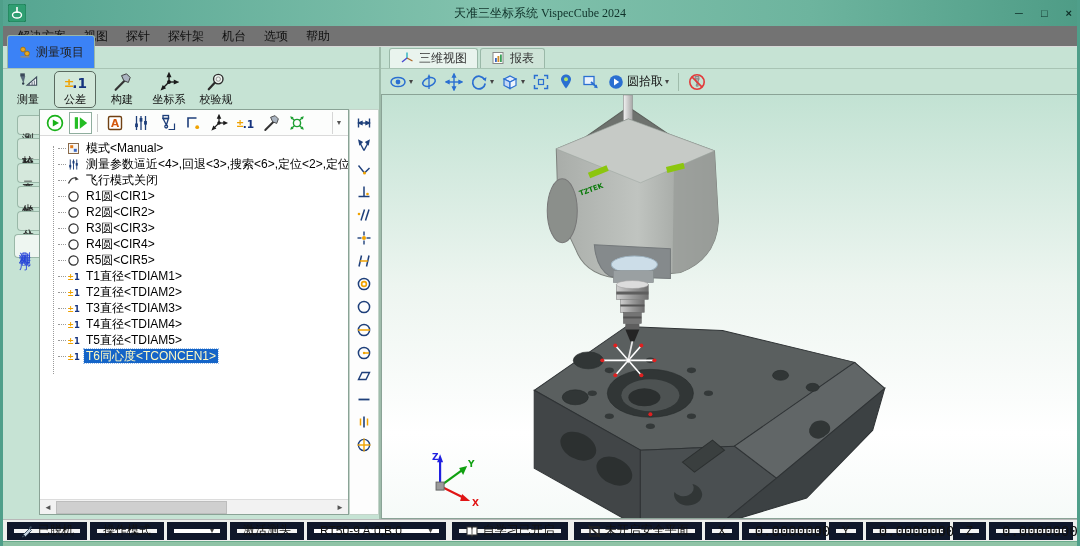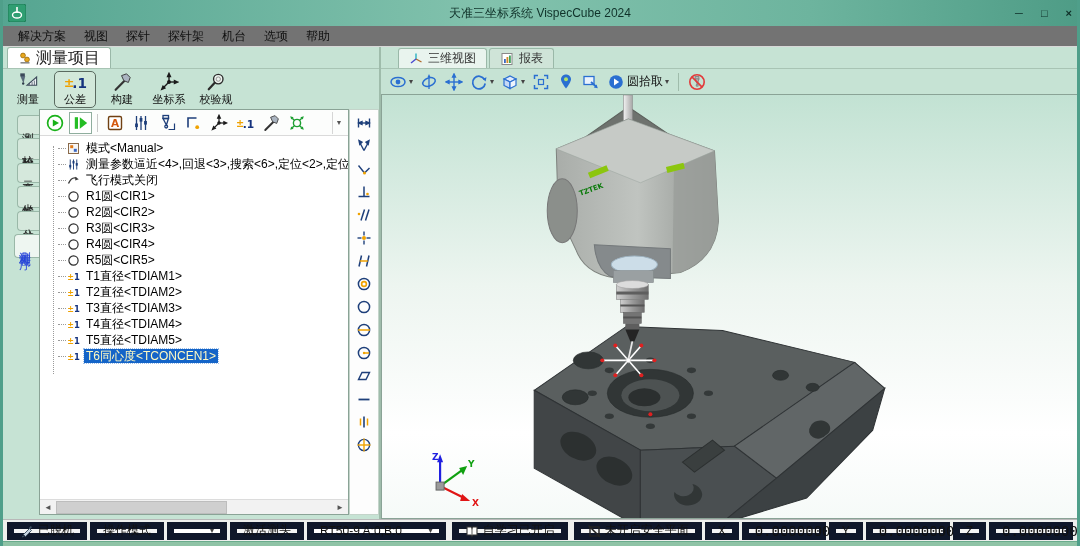--- a/index.html
+++ b/index.html
@@ -1,29 +1,29 @@
 <!DOCTYPE html>
 <html><head>
 <meta charset="utf-8">
 <style>
   * { box-sizing: border-box; margin: 0; padding: 0; }
   html,body { background:#888; }
   body { font-family:"Liberation Sans","DejaVu Sans",sans-serif; }
   .window{width:1080px;height:546px;display:flex;flex-direction:column;border-left:3px solid #4f9f8a;border-right:3px solid #4f9f8a;background:#c6e3d4;position:relative;overflow:hidden;}
   .titlebar{height:26px;flex:0 0 26px;margin:0 -3px;background:linear-gradient(90deg,#55a591,#82c2ad 45%,#6db49e 75%,#4e9c86);display:flex;align-items:center;padding:0 8px;position:relative;}
   .app-icon{width:18px;height:18px;display:flex;}
-  .title{position:absolute;left:50%;transform:translateX(-50%);font-size:12px;color:#10322a;}
+  .title{position:absolute;left:50%;transform:translateX(-50%);font-size:12px;color:#10322a;font-family:Liberation Serif, serif;}
   .winbtns{margin-left:auto;display:flex;gap:18px;font-size:11px;color:#0e2e27;font-weight:bold;}
   .winbtn{cursor:default;line-height:1;}
   .menubar{height:21px;flex:0 0 21px;background:#737373;border-bottom:1px solid #d8d8d8;display:flex;align-items:center;padding:0 6px;}
   .menu-item{font-size:12px;color:#111;padding:2px 9px;}
   .main{flex:1;display:flex;min-height:0;}
   .left{width:378px;flex:0 0 378px;display:flex;flex-direction:column;border-right:2px solid #9fbcab;}
   .ptabrow{height:22px;flex:0 0 22px;border-bottom:1px solid #a8c4b4;display:flex;align-items:flex-end;padding-left:4px;}
-  .ptab{height:20px;display:flex;align-items:center;gap:4px;padding:10px 10px;font-size:16px;background:#ffffff;border:1px solid #9ab8a8;border-bottom:none;border-radius:3px 3px 0 0;color:#222;}
+  .ptab{height:20px;display:flex;align-items:center;gap:4px;padding:16px 10px;font-size:12px;background:#3b82f6;border:1px solid #9ab8a8;border-bottom:none;border-radius:3px 3px 0 0;color:#222;}
   .bigbar{height:40px;flex:0 0 40px;display:flex;align-items:center;gap:5px;padding:2px 4px;}
   .bigbtn{display:flex;flex-direction:column;align-items:center;justify-content:center;min-width:42px;height:37px;font-size:11px;color:#111;border:1.5px solid transparent;border-radius:5px;gap:0px;}
   .bigbtn.sel{border:1.5px solid #5a6a60;background:#d2e8da;}
   .leftbody{flex:1;display:flex;min-height:0;padding-bottom:4px;}
   .sidetabs{width:36px;flex:0 0 36px;display:flex;flex-direction:column;gap:3px;padding-top:6px;align-items:flex-end;}
   .sidetab{writing-mode:vertical-lr;text-orientation:upright;font-size:12px;letter-spacing:2px;background:#d5e8dc;border:1px solid #9ab8a8;border-right:none;border-radius:4px 0 0 4px;padding:7px 1px;width:22px;color:#222;text-align:center;}
   .sidetab.active{background:#eef6f1;color:#2442d8;width:25px;}
   .treewrap{flex:1;display:flex;flex-direction:column;background:#fff;border:1px solid #8aa396;min-width:0;}
   .treebar{height:26px;flex:0 0 26px;display:flex;align-items:center;gap:3px;padding:0 3px;background:#fcfdfc;border-bottom:1px solid #dadada;}
   .tbtn{width:23px;height:22px;display:flex;align-items:center;justify-content:center;border:1px solid transparent;}
@@ -36,21 +36,21 @@
   .trow::before{content:"";position:absolute;left:8px;top:8px;width:8px;border-top:1px dotted #9a9a9a;}
   .tlabel{font-size:12px;color:#000;padding:0 2px;line-height:14px;}
   .trow.sel .tlabel{background:#1464c8;color:#fef9c3;outline:1px dotted #9fc0e8;}
   .hscroll{height:15px;flex:0 0 15px;background:#f2f2f2;border-top:1px solid #dcdcdc;display:flex;align-items:center;padding:0 1px;gap:1px;}
   .hs-arr{font-size:8px;color:#555;width:14px;text-align:center;line-height:13px;}
   .hs-track{flex:1;height:13px;position:relative;}
   .hs-thumb{position:absolute;left:0;top:0;height:13px;width:62%;background:#cfcfcf;border:1px solid #bdbdbd;}
   .gdtbar{width:30px;flex:0 0 30px;background:#fdfdfd;border:1px solid #c4d4ca;display:flex;flex-direction:column;align-items:center;padding-top:4px;gap:5px;}
   .gdt{width:20px;height:18px;display:flex;align-items:center;justify-content:center;}
   .right{flex:1;display:flex;flex-direction:column;min-width:0;}
-  .rtabrow{height:22px;flex:0 0 22px;display:flex;align-items:flex-end;padding-left:17px;border-bottom:1px solid #a8c4b4;font-family:Liberation Serif, serif;}
+  .rtabrow{height:22px;flex:0 0 22px;display:flex;align-items:center;padding-left:8px;border-bottom:1px solid #a8c4b4;font-family:Liberation Serif, serif;}
   .rtab{height:20px;display:flex;align-items:center;gap:5px;padding:0 10px;font-size:12px;border:1px solid #9ab8a8;border-bottom:none;border-radius:3px 3px 0 0;background:#cfe4d8;color:#333;margin-right:2px;}
   .rtab.active{background:#e9f4ee;}
   .viewbar{height:25px;flex:0 0 25px;display:flex;align-items:center;gap:7px;padding:0 8px;}
   .vbtn{display:flex;align-items:center;gap:2px;}
   .vcaret{font-size:8px;color:#444;}
   .vsep{width:1px;height:18px;background:#9fbcab;margin:0 2px;}
   .vlabel{font-size:12px;color:#111;}
   .viewport{flex:1;border:1px solid #8aa396;border-right:none;position:relative;min-height:0;}
   #scene{position:absolute;inset:0;width:100%;height:100%;}
   .statusbar{height:22px;flex:0 0 22px;background:#eef0ee;border-top:1px solid #b8b8b8;display:flex;align-items:center;padding:0 4px;gap:3px;font-size:12px;}

